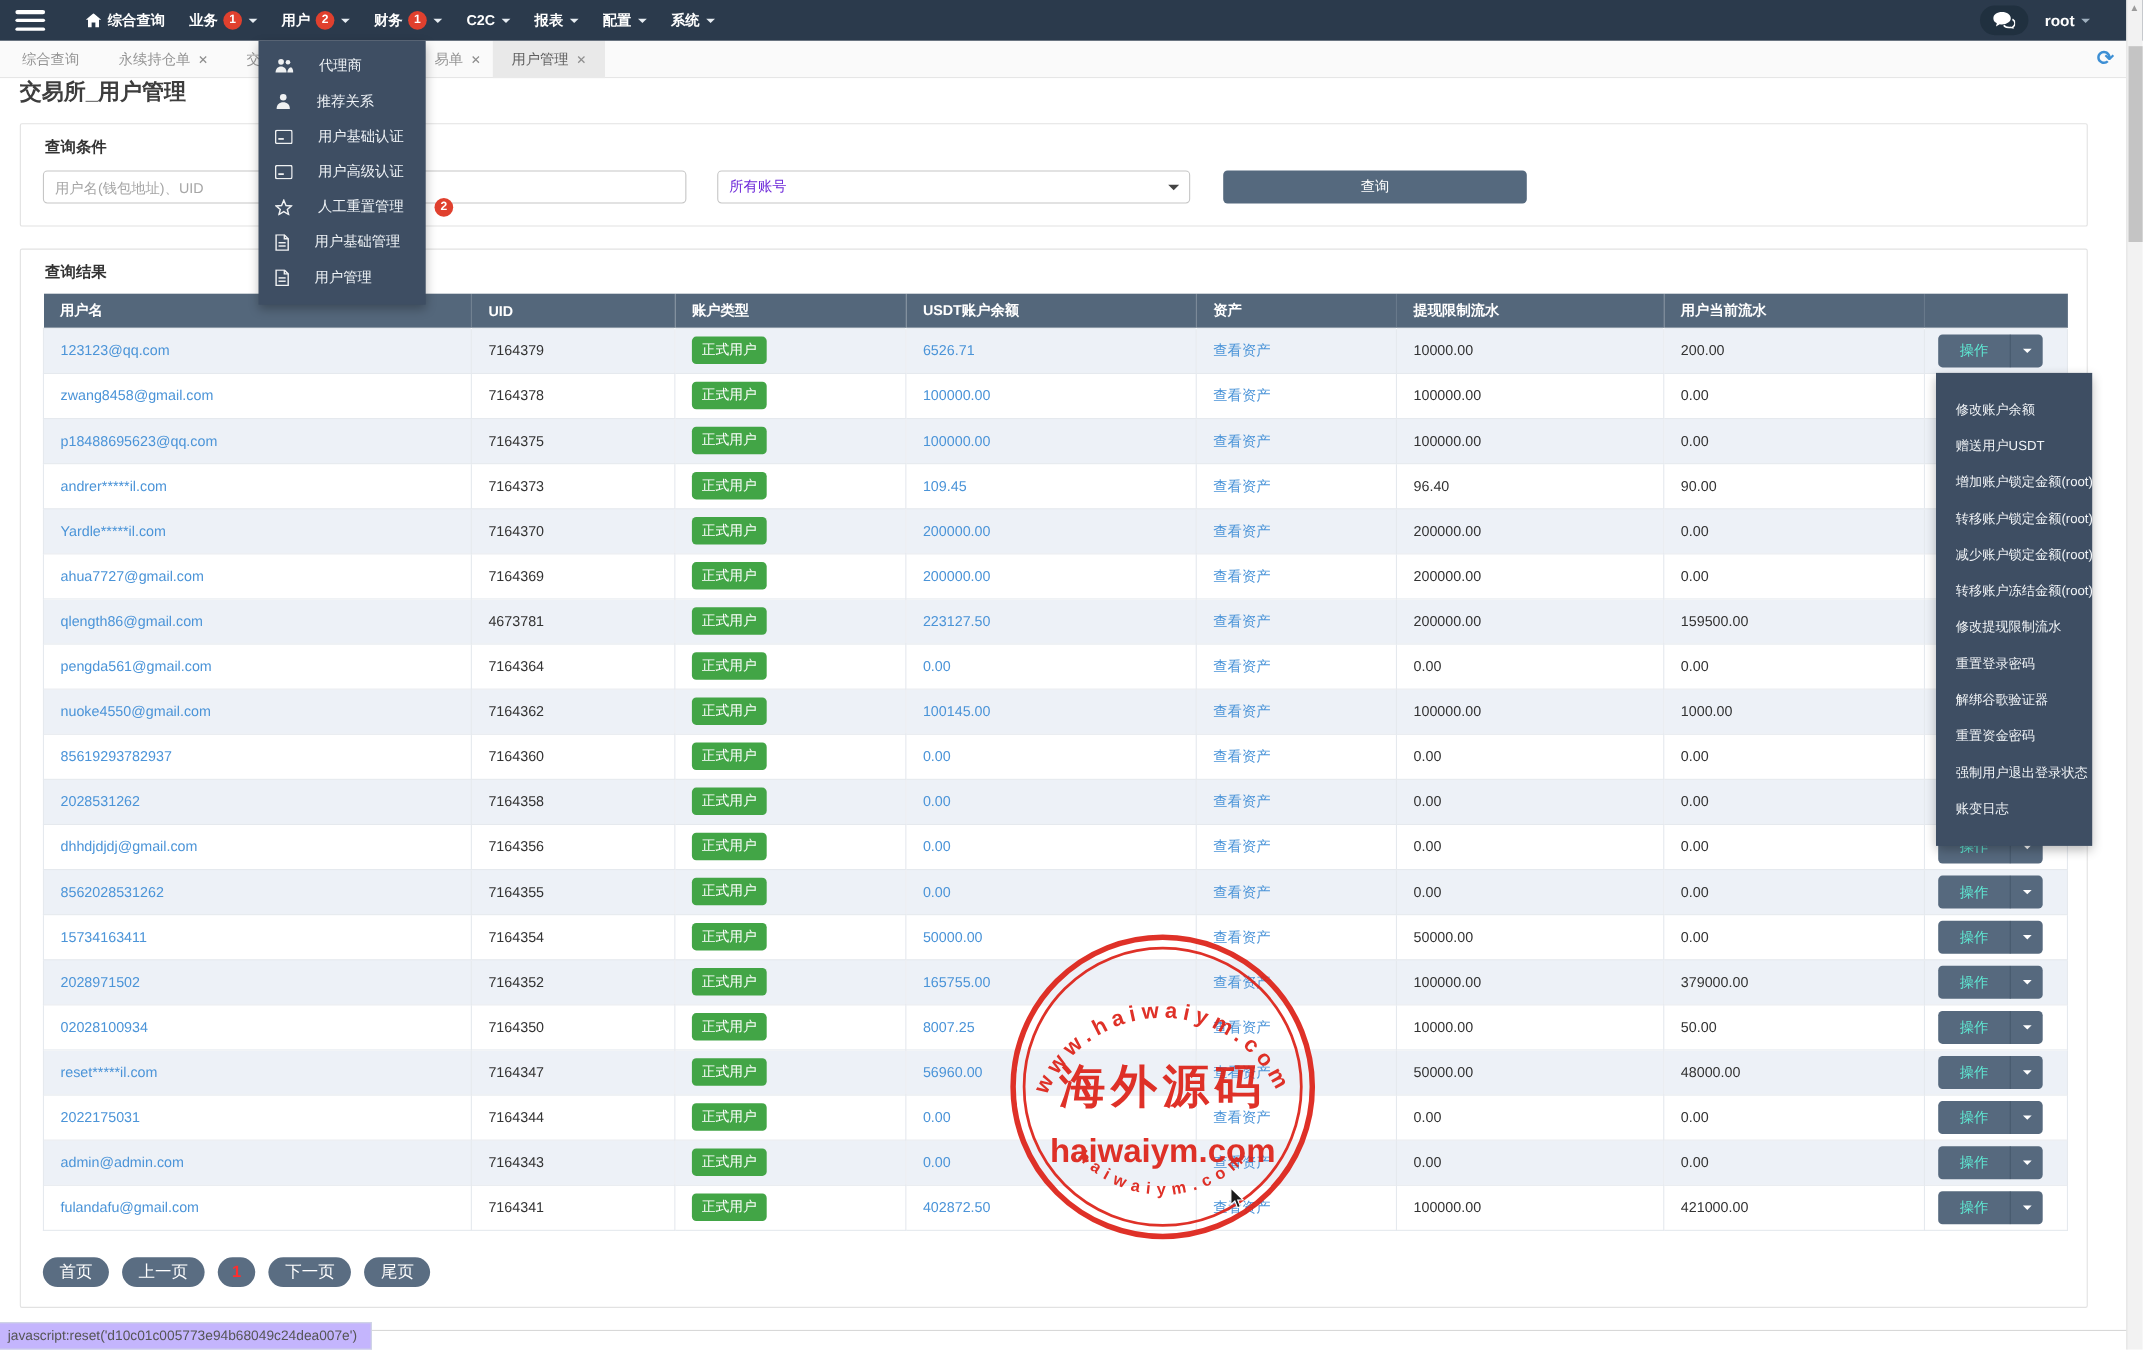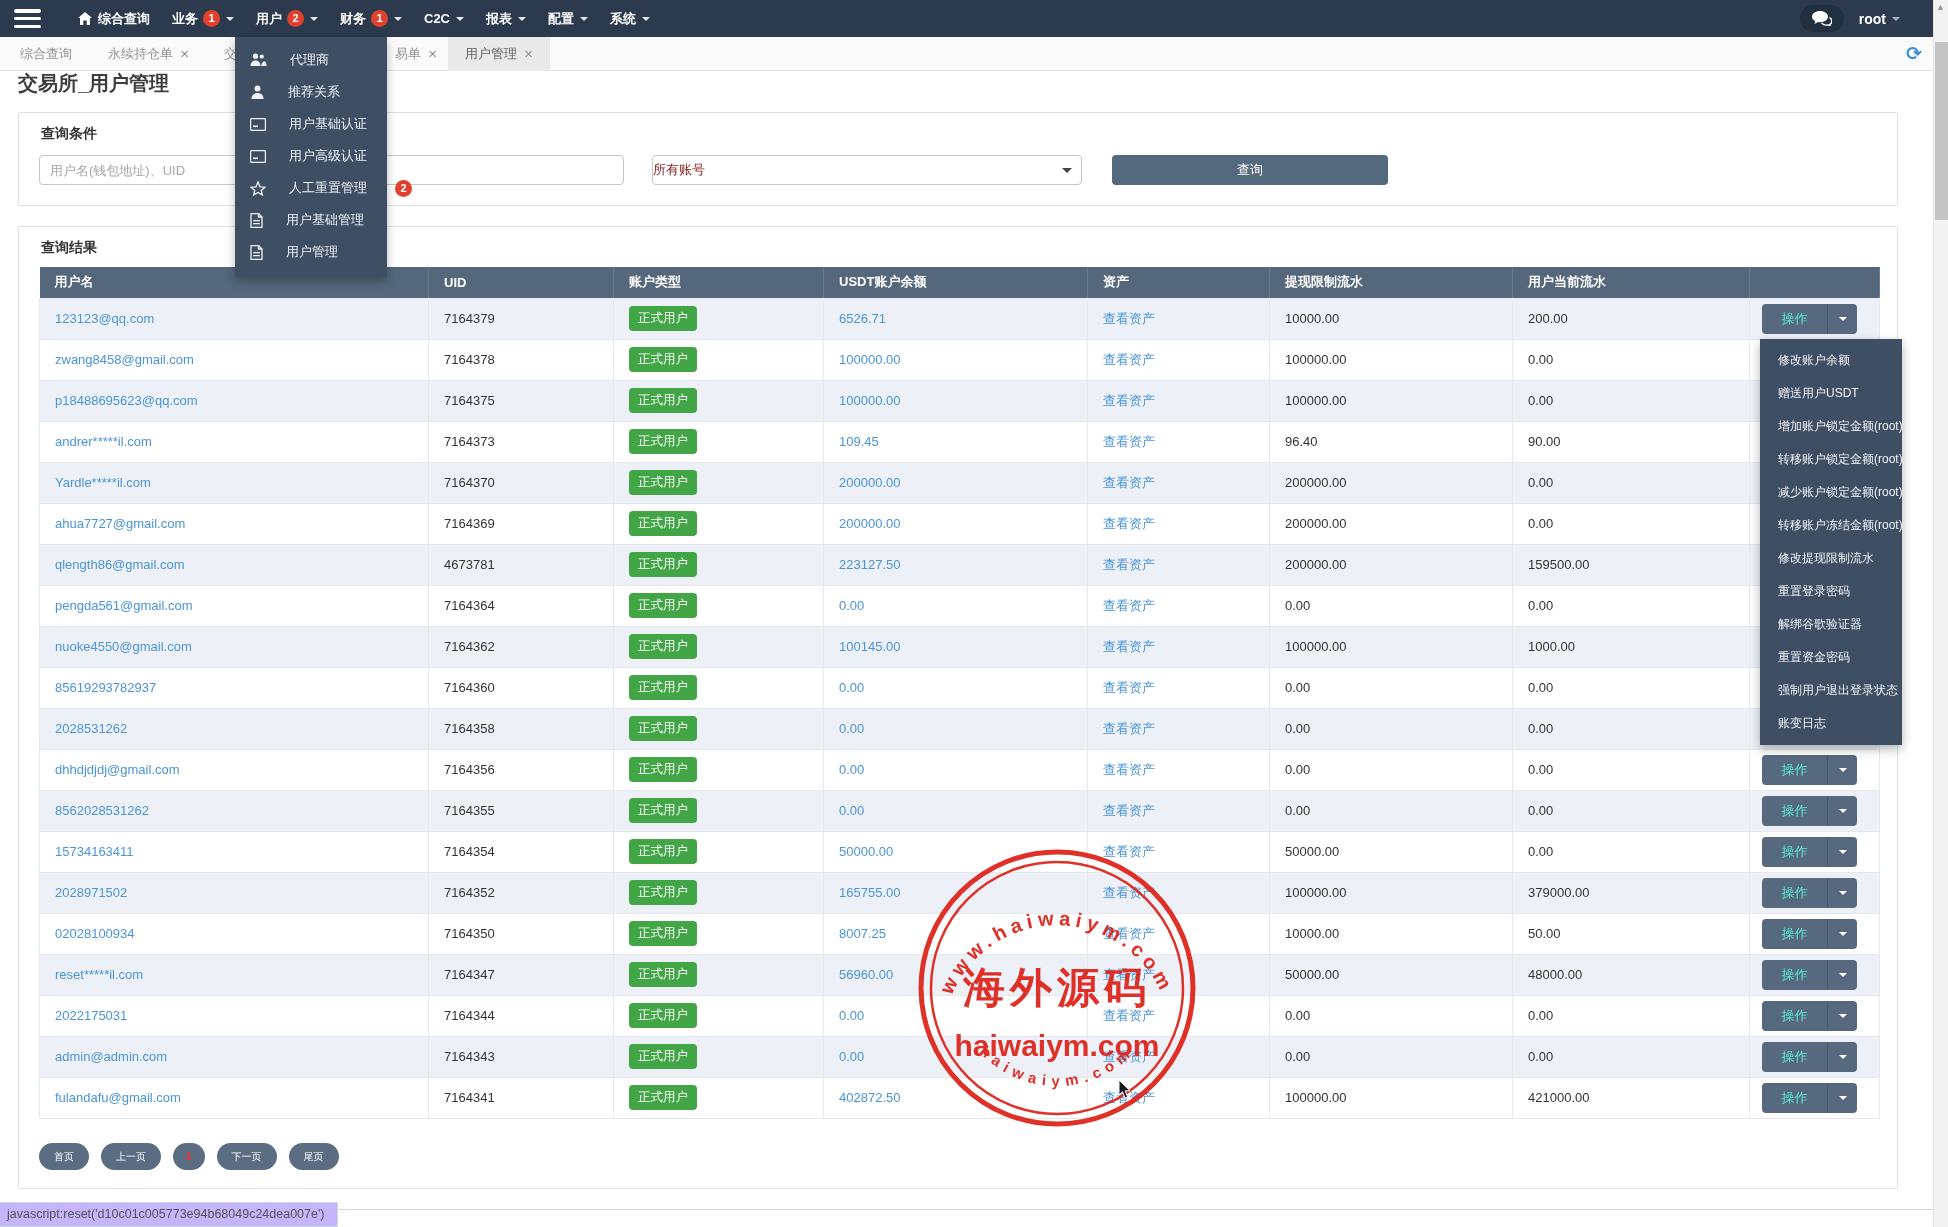--- a/index.html
+++ b/index.html
@@ -40,21 +40,21 @@
 
   
   .card{position:absolute;left:18px;width:1880px;background:#fff;border:1px solid #e2e2e2;border-radius:2px}
   .card-label{position:absolute;left:22px;top:12px;font-size:14px;font-weight:bold;color:#333}
   .search-card{top:112px;height:94px}
   .form-row{position:absolute;left:20px;top:42px;display:flex;align-items:center}
   .txt-input{width:585px;height:30px;border:1px solid #c6c6c6;border-radius:4px;
              padding:0 10px;font-size:13px;color:#333;font-family:inherit;outline:none}
   .txt-input::placeholder{color:#a6a6a6}
   .select{margin-left:28px;width:430px;height:30px;border:1px solid #c6c6c6;border-radius:4px;
-          position:relative;line-height:28px;font-size:13px;color:#7f1d1d;cursor:pointer;background:#fff}
+          position:relative;line-height:28px;padding-left:10px;font-size:13px;color:#6d28d9;cursor:pointer;background:#fff}
   .select .sel-caret{position:absolute;right:9px;top:12px;width:0;height:0;
           border:5px solid transparent;border-top-color:#444}
   .btn-primary{margin-left:30px;width:276px;height:30px;background:#55697e;border:none;border-radius:4px;
           color:#fff;font-size:13px;cursor:pointer;font-family:inherit}
 
   .results-card{top:226px;height:963px}
 
   
   table{position:absolute;left:20px;top:40px;width:1840px;border-collapse:collapse;table-layout:fixed;font-size:13px}
   thead th{background:#54677b;color:#fff;height:31px;text-align:left;padding-left:15px;
@@ -66,31 +66,31 @@
                padding:4px 9px;font-size:12.5px}
   .act-btn{display:flex;width:95px;height:30px;background:#56697e;border-radius:4px;overflow:hidden;cursor:pointer}
   .act-btn .main{flex:1;display:flex;align-items:center;justify-content:center;color:#5eead4;
                  border-right:1px solid #465a6d;font-size:13px}
   .act-btn .dd{width:29px;display:flex;align-items:center;justify-content:center}
   .act-btn .dd i{width:0;height:0;border:4.5px solid transparent;border-top-color:#fff;margin-top:4px}
 
   
   .pagination{position:absolute;left:20px;top:916px;display:flex;gap:12px;align-items:center}
   .pill{height:27px;padding:0 15px;border-radius:14px;background:#5a6d82;color:#fff;border:none;
-        font-size:10px;line-height:27px;cursor:pointer;font-family:inherit}
+        font-size:15px;line-height:27px;cursor:pointer;font-family:inherit}
   .pill.cur{color:#ff2d2d;font-weight:bold;padding:0 13px}
 
   
   .user-dropdown{position:absolute;left:235px;top:37px;width:152px;background:#3e4e63;z-index:60;
                  padding:7px 0 9px;box-shadow:0 4px 9px rgba(0,0,0,.28)}
   .ud-item{display:flex;align-items:center;height:32px;padding-left:15px;color:#eef2f6;
            font-size:13px;gap:23px;cursor:pointer;white-space:nowrap}
   .ud-item svg{flex:0 0 auto;opacity:.92}
   .action-dropdown{position:absolute;left:1760px;top:339px;width:142px;background:#3e4e63;z-index:40;
-                 padding:5px 0;box-shadow:0 4px 10px rgba(0,0,0,.3)}
+                 padding:17px 0;box-shadow:0 4px 10px rgba(0,0,0,.3)}
   .ad-item{height:33px;line-height:33px;padding-left:18px;color:#f0f3f6;font-size:12px;
            cursor:pointer;white-space:nowrap}
 
   
   .stamp{position:absolute;left:915px;top:846px;width:284px;height:284px;z-index:45;opacity:.93;pointer-events:none}
 
   
   .scroll-track{position:absolute;right:0;top:0;width:15px;height:1227px;background:#f2f2f2;
                 border-left:1px solid #e3e3e3;z-index:70}
   .scroll-up{position:absolute;top:2px;left:2px;font-size:9px;color:#9a9a9a}

